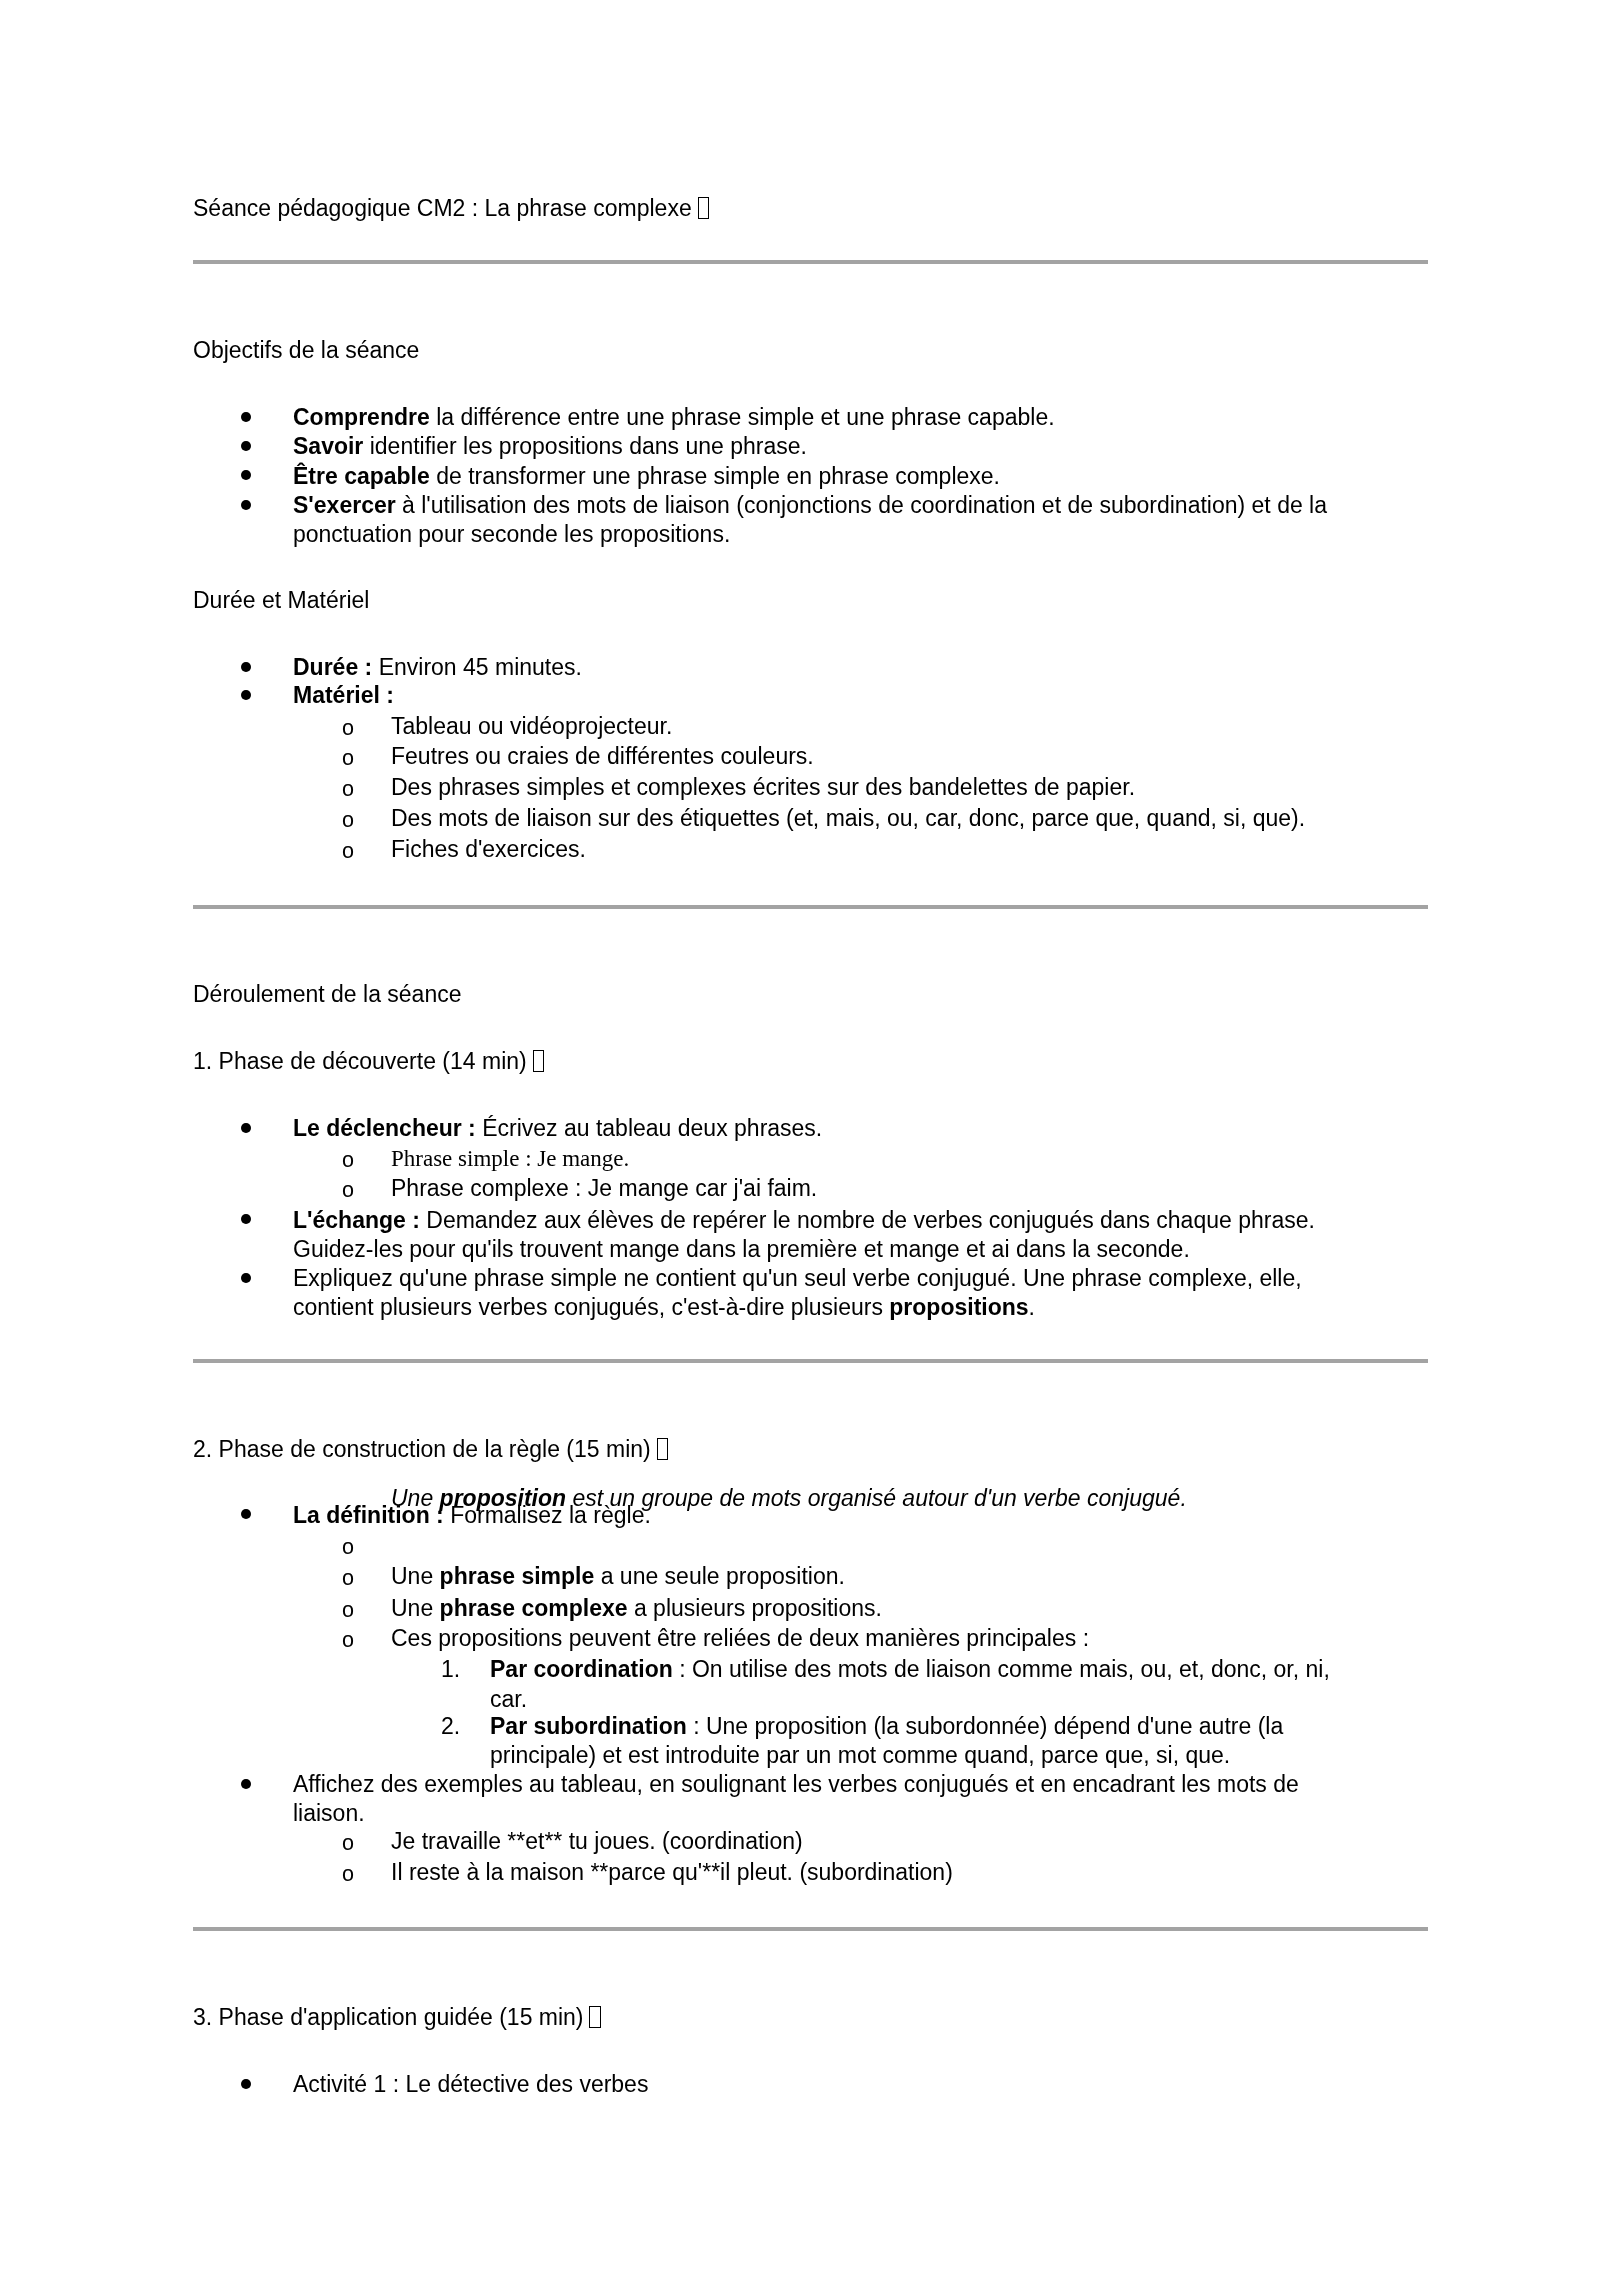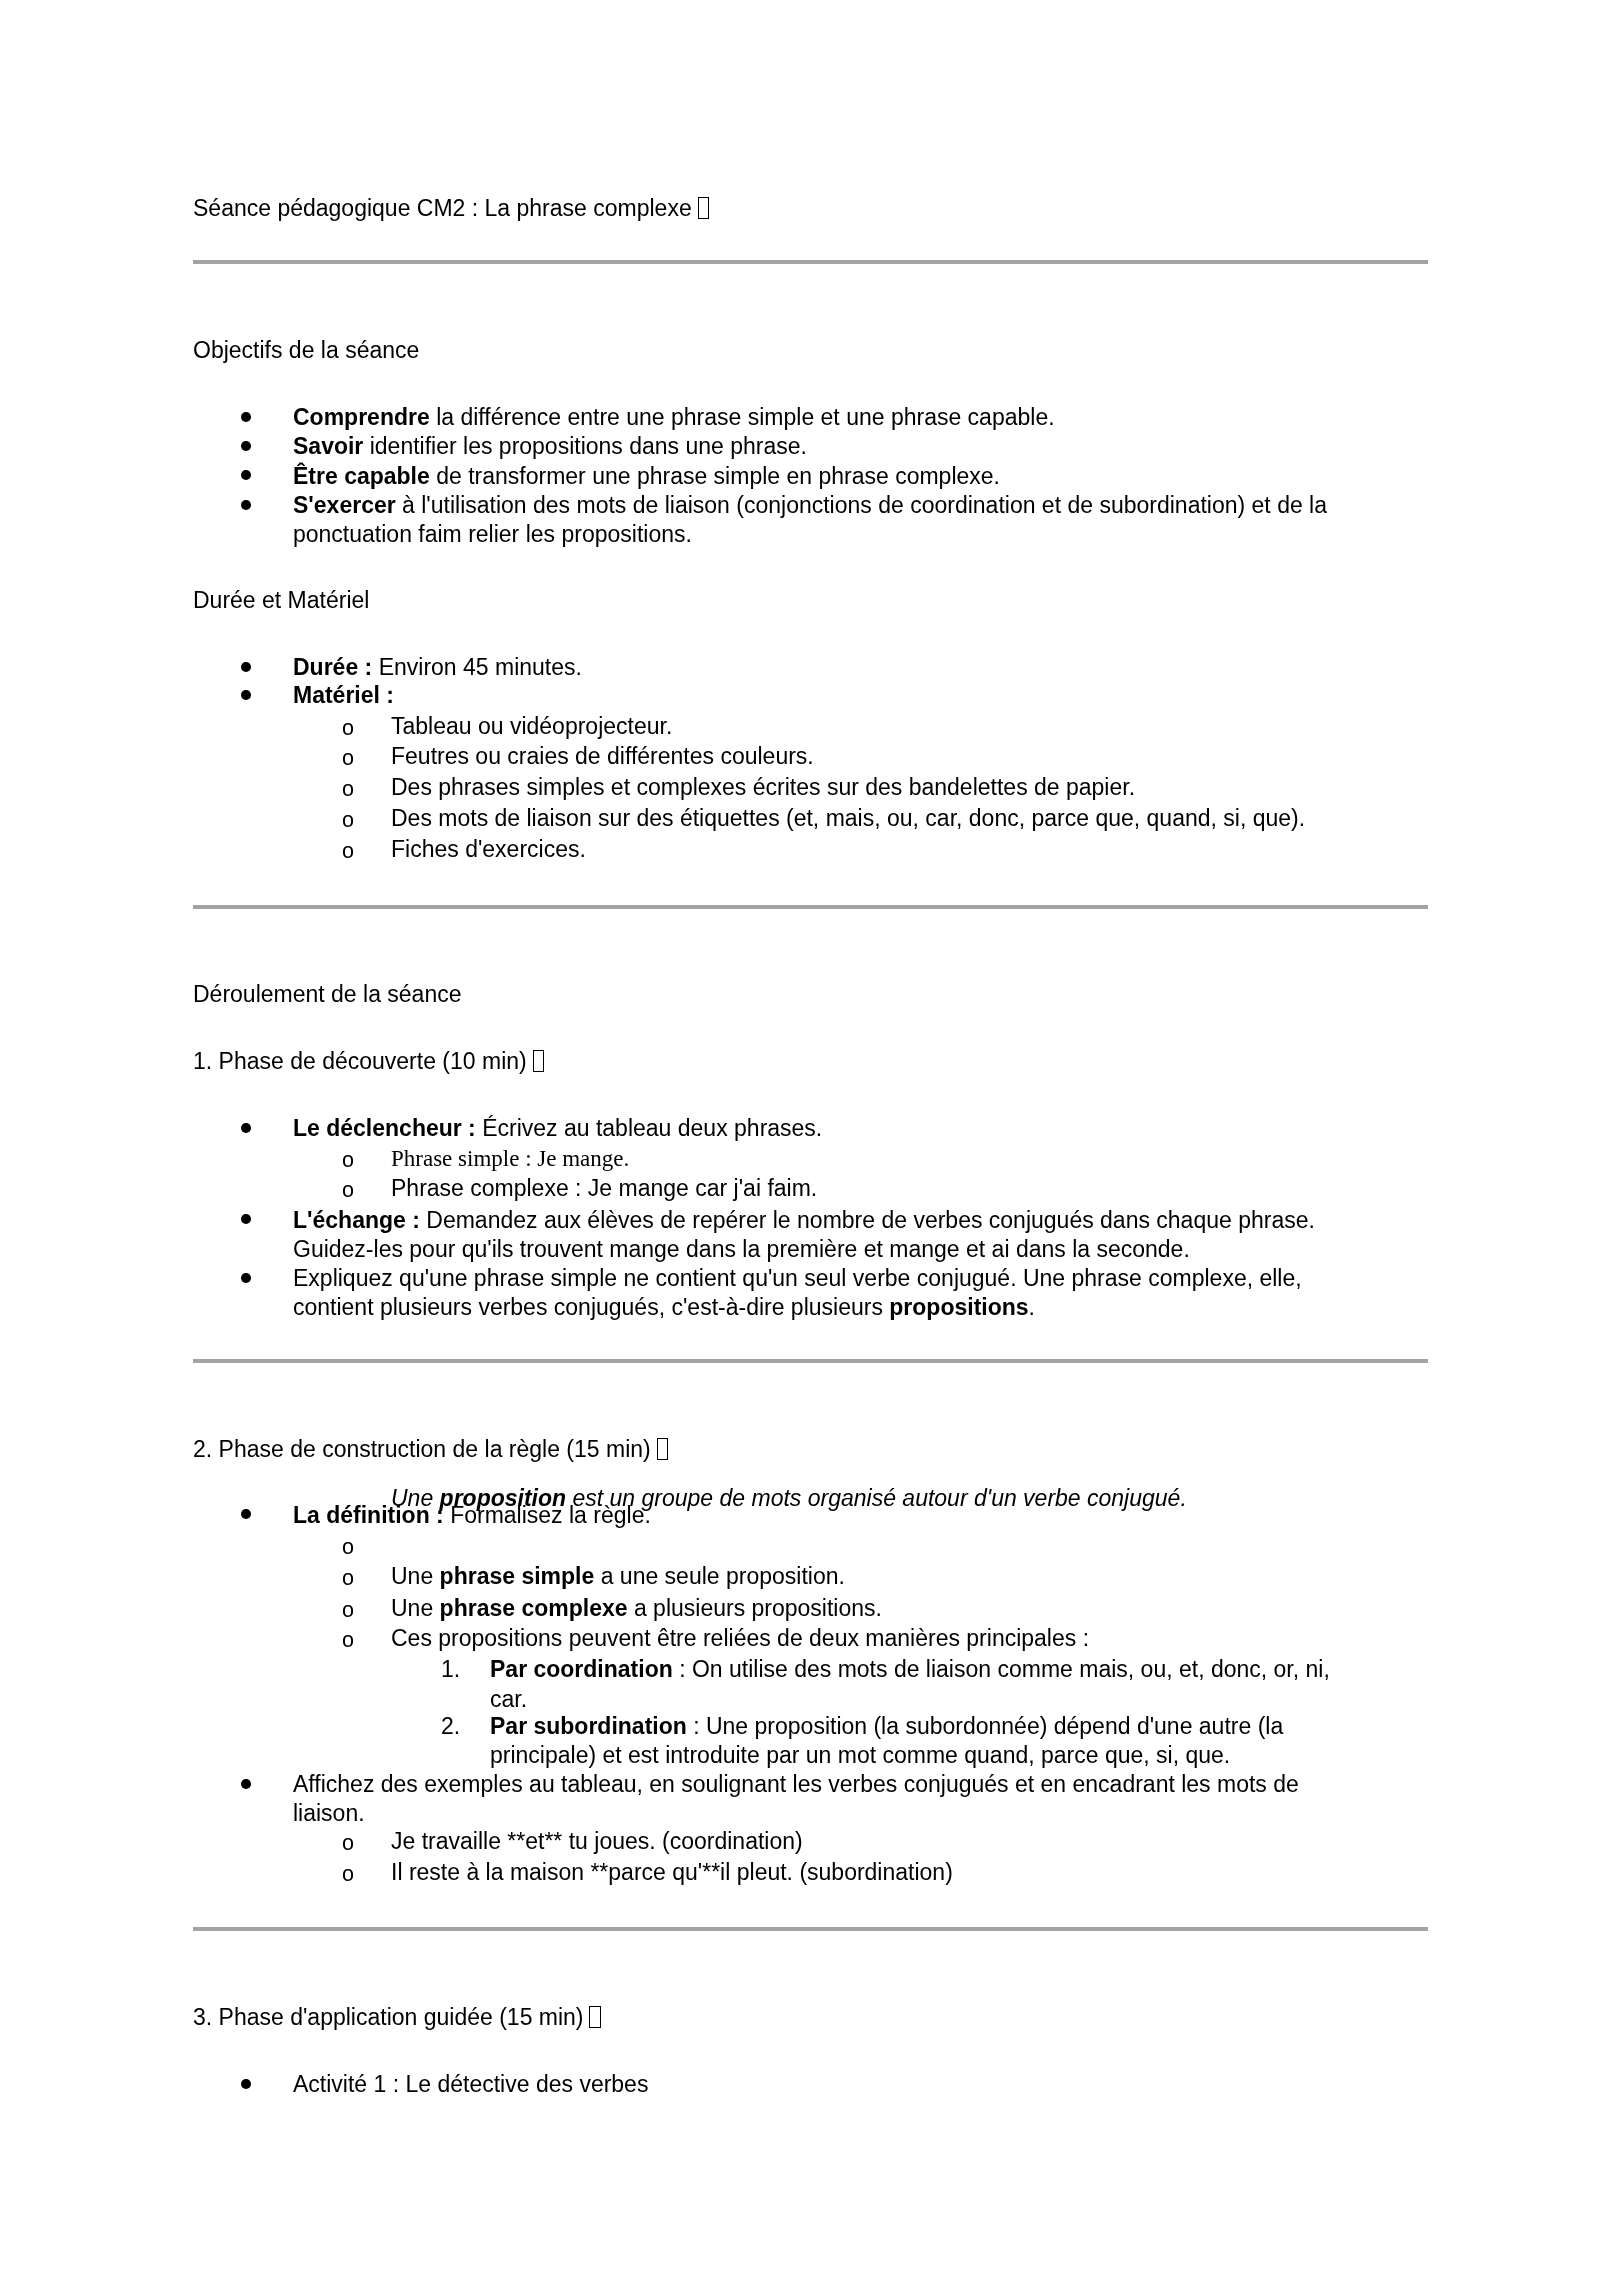--- a/index.html
+++ b/index.html
@@ -26,21 +26,21 @@
 <div class="abs h" style="left:193px; top:336px;">Objectifs de la séance</div>
 
 <div class="bullet" style="top:412px;"></div>
 <div class="abs lvl1" style="top:403px;"><b>Comprendre</b><span> la différence entre une phrase simple et une phrase capable.</span></div>
 <div class="bullet" style="top:441px;"></div>
 <div class="abs lvl1" style="top:432px;"><b>Savoir</b><span> identifier les propositions dans une phrase.</span></div>
 <div class="bullet" style="top:470px;"></div>
 <div class="abs lvl1" style="top:462px;"><b>Être capable</b><span> de transformer une phrase simple en phrase complexe.</span></div>
 <div class="bullet" style="top:500px;"></div>
 <div class="abs lvl1" style="top:491px;"><b>S'exercer</b><span> à l'utilisation des mots de liaison (conjonctions de coordination et de subordination) et de la</span></div>
-<div class="abs lvl1" style="top:520px;">ponctuation faim relier les propositions.</div>
+<div class="abs lvl1" style="top:520px;">ponctuation pour seconde les propositions.</div>
 
 <div class="abs h" style="left:193px; top:586px;">Durée et Matériel</div>
 <div class="bullet" style="top:662px;"></div>
 <div class="abs lvl1" style="top:653px;"><b>Durée :</b><span> Environ 45 minutes.</span></div>
 <div class="bullet" style="top:690px;"></div>
 <div class="abs lvl1" style="top:681px;"><b>Matériel :</b></div>
 
 <div class="circ" style="top:713px;">o</div>
 <div class="abs lvl2" style="top:712px;">Tableau ou vidéoprojecteur.</div>
 <div class="circ" style="top:743px;">o</div>
@@ -48,21 +48,21 @@
 <div class="circ" style="top:774px;">o</div>
 <div class="abs lvl2" style="top:773px;">Des phrases simples et complexes écrites sur des bandelettes de papier.</div>
 <div class="circ" style="top:805px;">o</div>
 <div class="abs lvl2" style="top:804px;">Des mots de liaison sur des étiquettes (et, mais, ou, car, donc, parce que, quand, si, que).</div>
 <div class="circ" style="top:836px;">o</div>
 <div class="abs lvl2" style="top:835px;">Fiches d'exercices.</div>
 
 <div class="rule" style="top:905px;"></div>
 
 <div class="abs h" style="left:193px; top:980px;">Déroulement de la séance</div>
-<div class="abs h" style="left:193px; top:1047px;"><span>1. Phase de découverte (10 min)</span><span class="tofu"></span></div>
+<div class="abs h" style="left:193px; top:1047px;"><span>1. Phase de découverte (14 min)</span><span class="tofu"></span></div>
 
 <div class="bullet" style="top:1123px;"></div>
 <div class="abs lvl1" style="top:1114px;"><b>Le déclencheur :</b><span> Écrivez au tableau deux phrases.</span></div>
 <div class="circ" style="top:1145px;">o</div>
 <div class="abs lvl2" style="top:1144px;font-family:Liberation Serif, serif;">Phrase simple : Je mange.</div>
 <div class="circ" style="top:1175px;">o</div>
 <div class="abs lvl2" style="top:1174px;">Phrase complexe : Je mange car j'ai faim.</div>
 <div class="bullet" style="top:1214px;"></div>
 <div class="abs lvl1" style="top:1206px;"><b>L'échange :</b><span> Demandez aux élèves de repérer le nombre de verbes conjugués dans chaque phrase.</span></div>
 <div class="abs lvl1" style="top:1235px;">Guidez-les pour qu'ils trouvent mange dans la première et mange et ai dans la seconde.</div>

